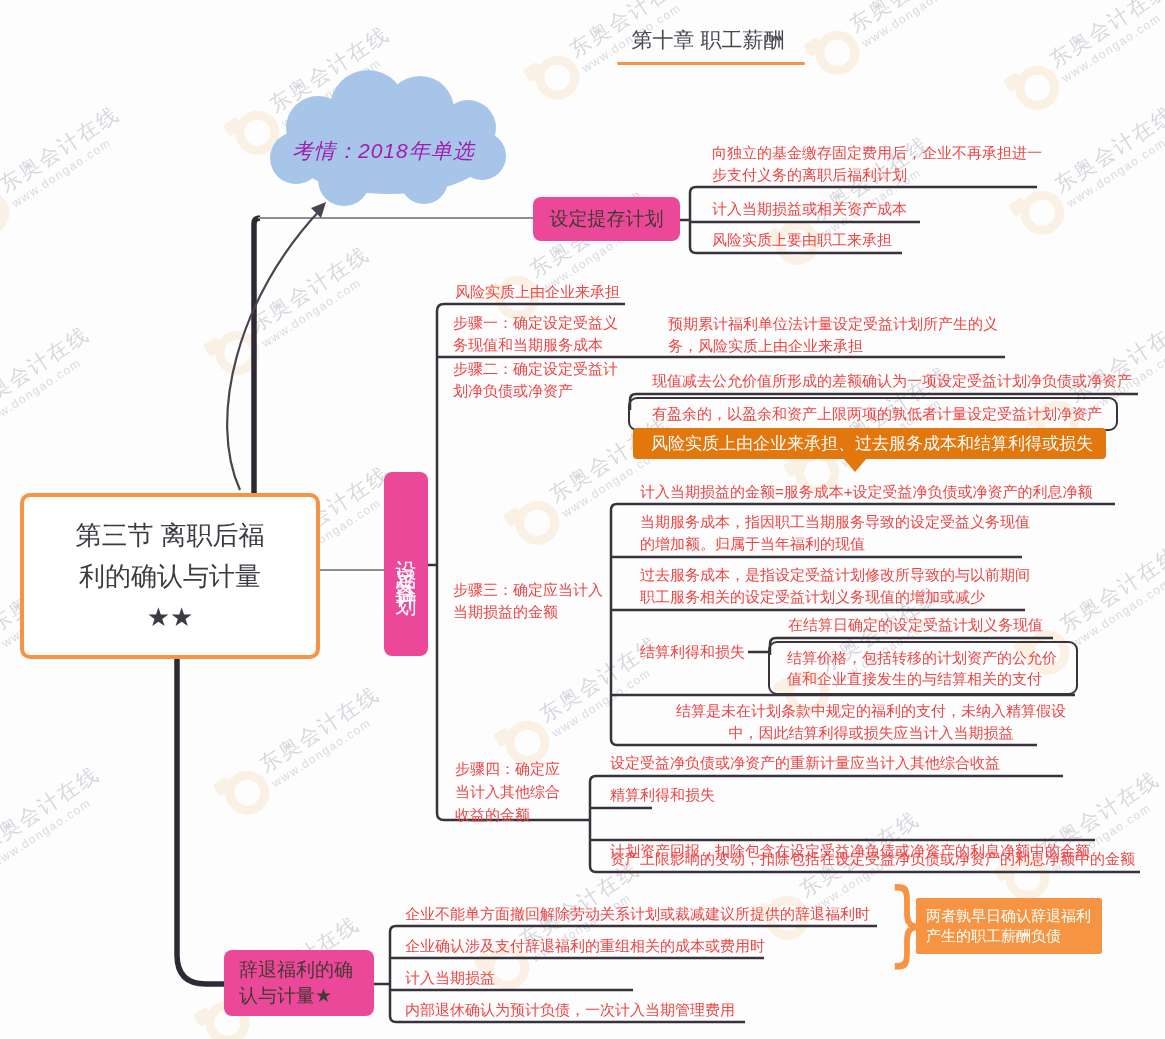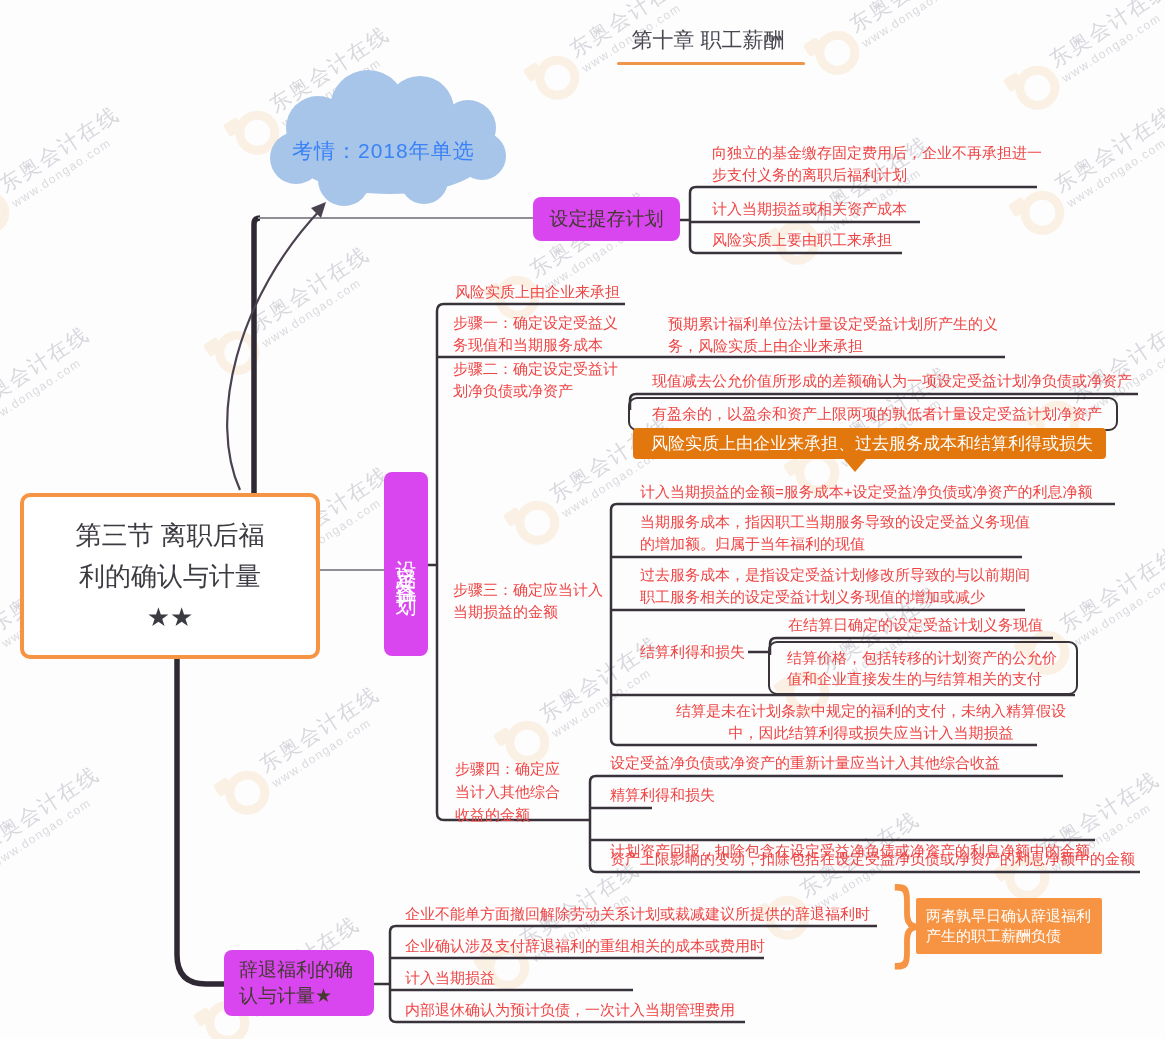--- a/index.html
+++ b/index.html
@@ -10,41 +10,41 @@
   .wm{position:absolute;transform:rotate(-33deg);opacity:.5;width:190px;}
   .wm .wm-logo{position:absolute;left:-48px;top:6px;width:26px;height:26px;border:9px solid #f8e4cd;border-radius:50%;}
   .wm .wm-logo::before{content:"";position:absolute;left:-12px;top:-12px;width:16px;height:14px;background:#f8e4cd;border-radius:3px;}
   .wm .l1{font-size:21px;color:#b3b2bf;letter-spacing:2px;}
   .wm .l2{font-size:12px;color:#b6b5c1;letter-spacing:1.5px;}
   
   #lines{position:absolute;left:0;top:0;z-index:1;}
   
   .leaf{position:absolute;z-index:2;font-size:15px;color:#ef4444;white-space:nowrap;line-height:22px;}
   .wrap{white-space:normal;}
-  .obox{position:absolute;z-index:2;background:#d946ef;border-radius:8px;display:flex;
+  .obox{position:absolute;z-index:2;background:#ec4899;border-radius:8px;display:flex;
     align-items:center;justify-content:center;text-align:center;}
   .obox.dark{color:#433a31;font-size:19px;}
   .obox.white{color:#ffffff;}
   .rootbox{position:absolute;z-index:2;background:#fff;border:4px solid #F79443;border-radius:10px;
     display:flex;align-items:center;justify-content:center;}
   .rootbox .inner{width:196px;text-align:center;font-size:26px;line-height:41px;color:#3b3b42;}
   .vtext{writing-mode:vertical-rl;letter-spacing:7px;font-size:21px;}
   .outline-box{position:absolute;z-index:2;border:2.5px solid #3a343a;border-radius:9px;background:transparent;
     display:flex;align-items:center;}
   .callout{position:absolute;z-index:2;background:#E2770D;color:#fff;font-size:17px;border-radius:4px;
     display:flex;align-items:center;padding-left:18px;}
   .callout-tail{position:absolute;z-index:2;width:0;height:0;border-left:12px solid transparent;
     border-right:12px solid transparent;border-top:14px solid #E2770D;}
   .brace{position:absolute;z-index:2;color:#F79443;font-size:92px;line-height:68px;
     transform:scaleX(.7);font-family:"DejaVu Sans",sans-serif;}
   .notebox{position:absolute;z-index:2;background:#F79443;color:#fff;font-size:15px;line-height:20px;
     padding:8px 10px;box-sizing:border-box;border-radius:2px;}
   .title{position:absolute;z-index:2;font-size:21px;color:#47474f;text-align:center;white-space:nowrap;}
   .title-underline{position:absolute;z-index:2;height:3px;background:#F0964B;border-radius:2px;}
-  .cloud-label{position:absolute;z-index:3;color:#3b82f6;font-size:21px;white-space:nowrap;letter-spacing:1px;}
+  .cloud-label{position:absolute;z-index:3;color:#a21caf;font-size:21px;white-space:nowrap;letter-spacing:1px;font-style:italic;}
 </style>
 </head>
 <body>
 
 <div id="canvas">
 
   <div id="wm-layer">
       <div class="wm" style="left: -10px; top: 120px;">
         <div class="wm-logo"></div>
         <div class="l1">东奥会计在线</div>

